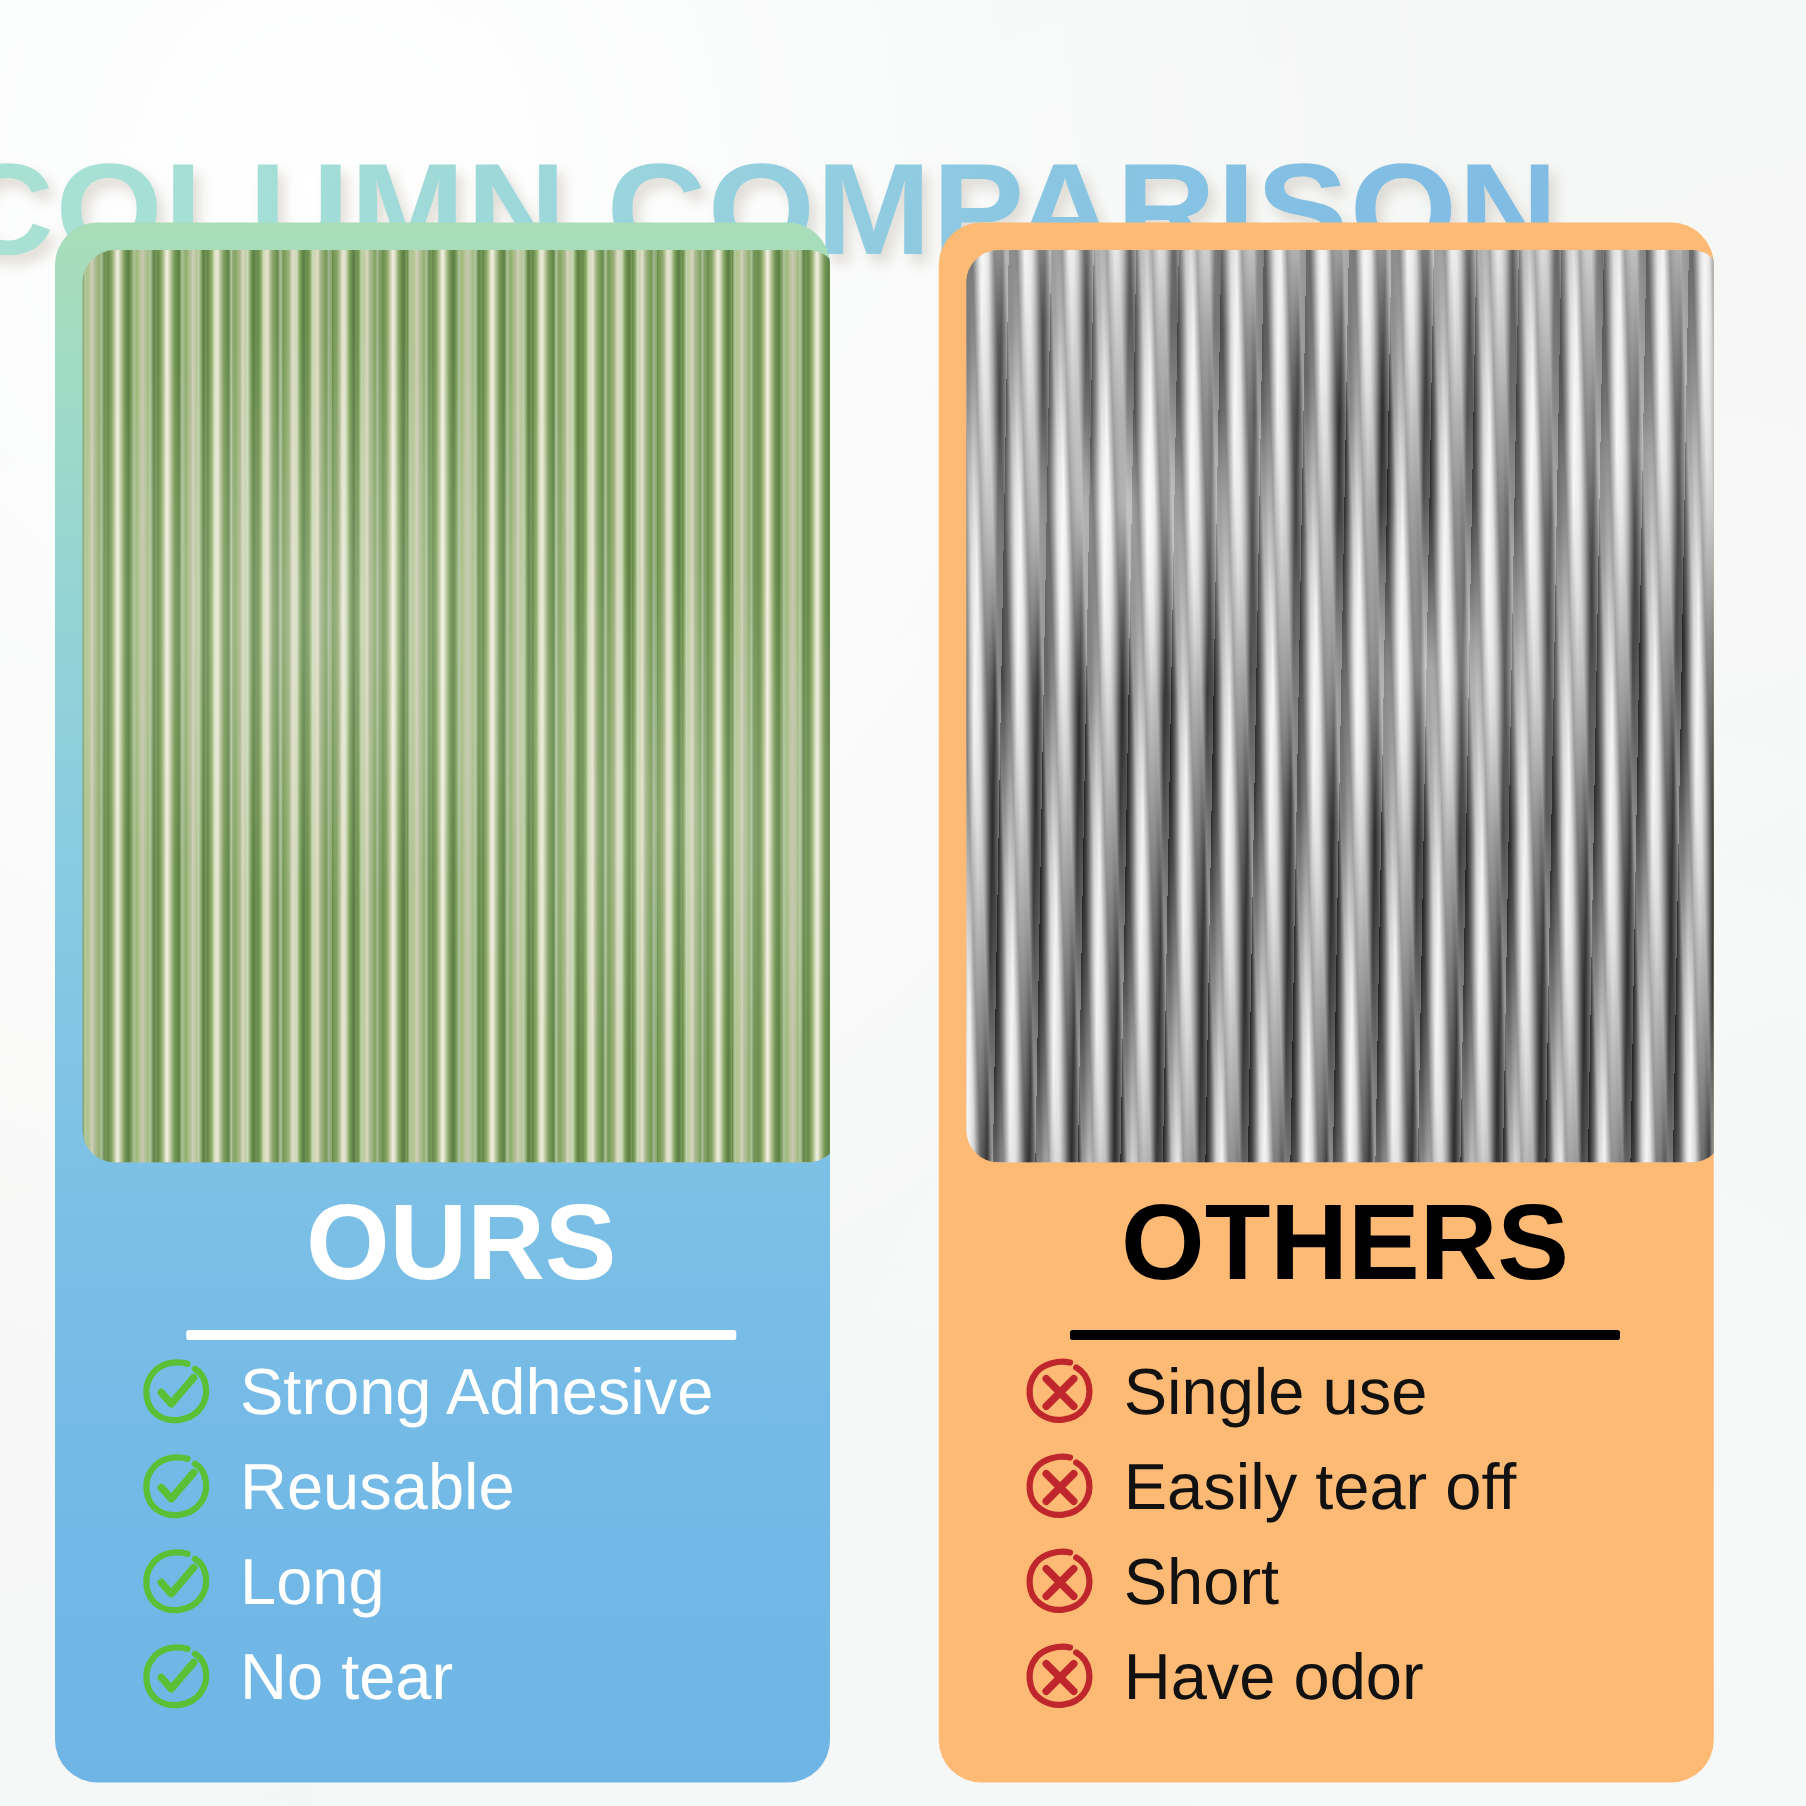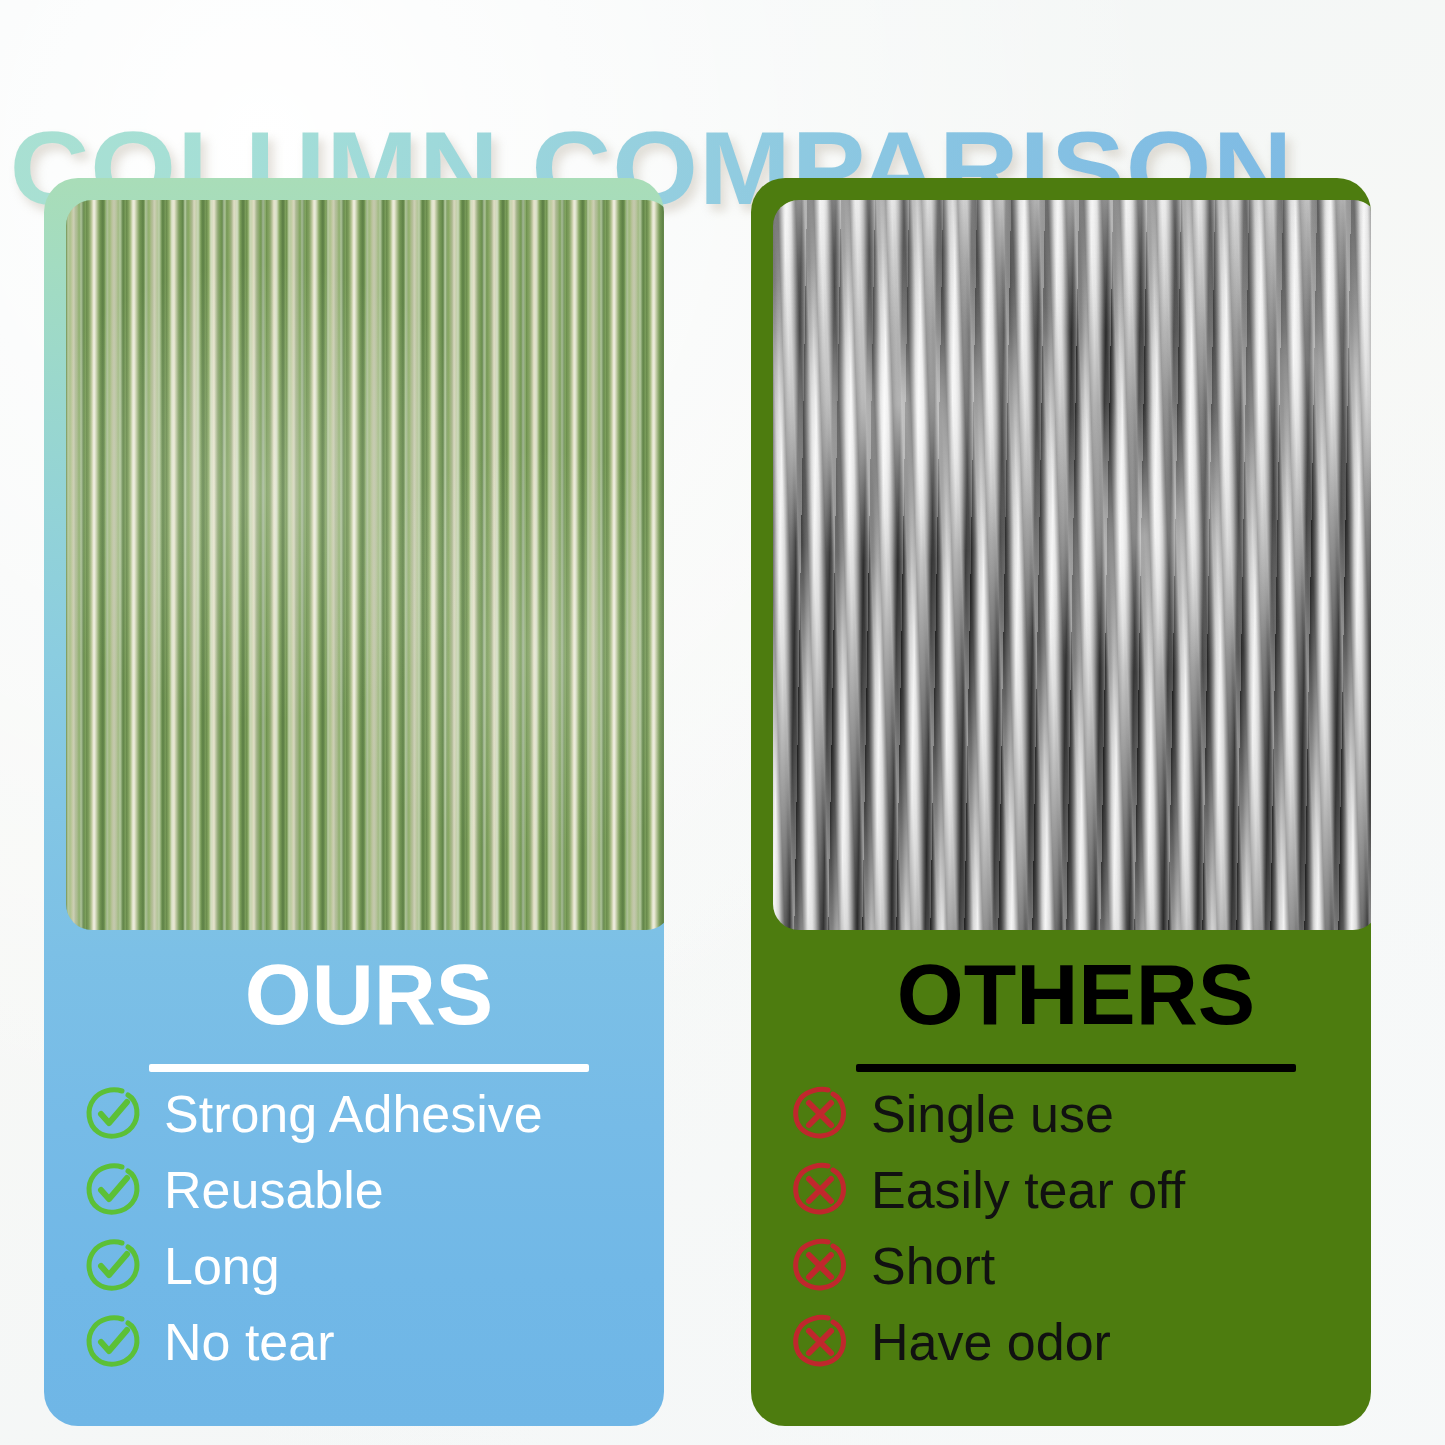--- a/index.html
+++ b/index.html
@@ -25,21 +25,21 @@
       linear-gradient(160deg, #f2f6f6 0%, #f7f8f6 45%, #f3f6f7 100%);
   }
 
   
   .title-wrap {
     position: absolute;
     top: 44px;
     left: 0;
     width: 1304px;
     height: 112px;
-    text-align: center;
+    text-align: left;
   }
   .title {
     display: inline-block;
     font-family: "Liberation Sans", sans-serif;
     font-weight: bold;
     font-size: 104px;
     line-height: 108px;
     letter-spacing: 1px;
     transform: scaleX(1.06);
     transform-origin: center;
@@ -81,21 +81,21 @@
                     #a9ddb8 0%,
                     #a3dcc1 7%,
                     #9bd8cc 16%,
                     #93d3d6 26%,
                     #8bcde0 38%,
                     #83c6e4 50%,
                     #7cc0e6 62%,
                     #76bbe7 76%,
                     #71b8e7 88%,
                     #6fb6e6 100%); }
-  .panel-right { left: 751px; background: #4d7c0f; }
+  .panel-right { left: 751px; background: #fdba74; }
 
   
   .photo {
     position: absolute;
     top: 22px;
     left: 22px;
     width: 606px;
     height: 730px;
     border-radius: 26px;
     overflow: hidden;
@@ -197,21 +197,21 @@
   .divider-left  { background: #ffffff; }
   .divider-right { background: #000000; }
 
   
   .features {
     position: absolute;
     top: 898px;
     width: 650px;
     left: 0;
     box-sizing: border-box;
-    padding-left: 40px;
+    padding-left: 68px;
   }
   .feature-row {
     display: flex;
     align-items: center;
     height: 76px;
   }
   .feature-icon {
     width: 58px;
     height: 58px;
     flex: 0 0 58px;

